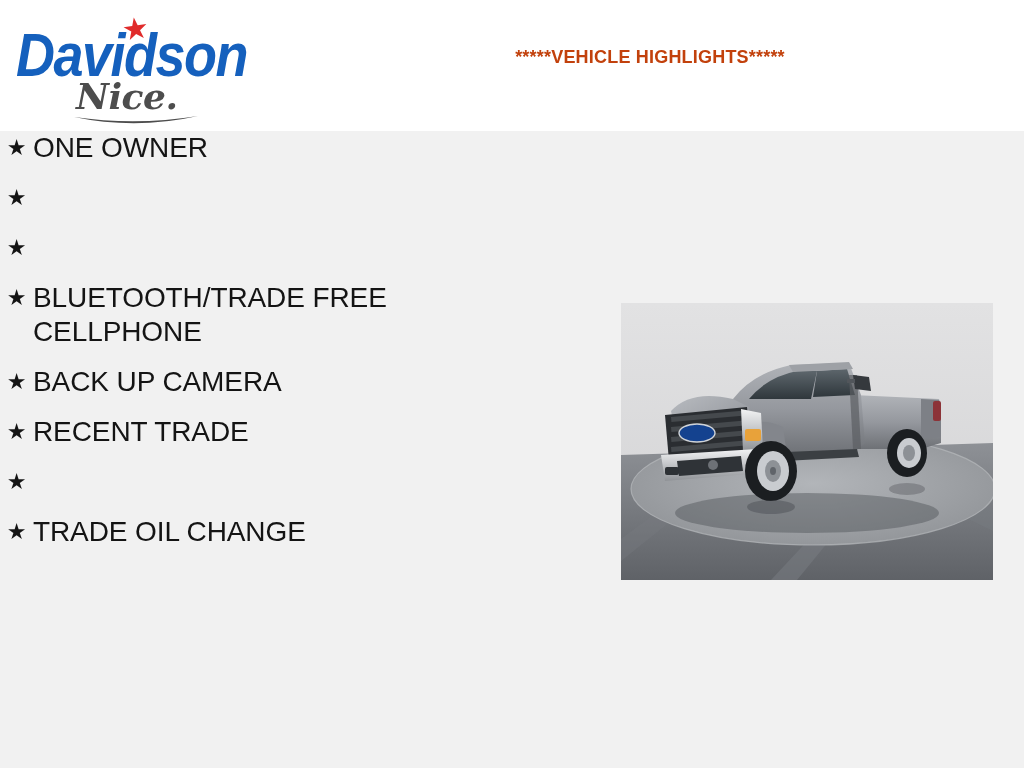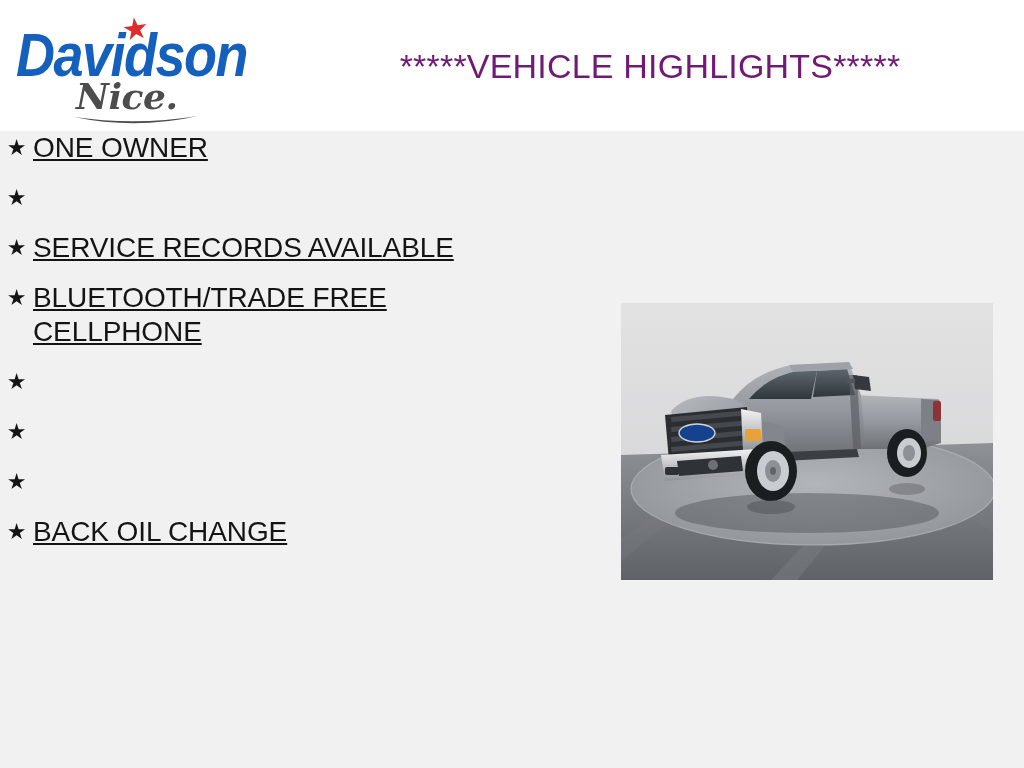--- a/index.html
+++ b/index.html
@@ -89,24 +89,24 @@
   #logo-swoosh svg { display: block; }
 
   
   #page-title {
     position: absolute;
     left: 300px;
     top: 47px;
     width: 700px;
     text-align: center;
     font-family: "Liberation Sans", sans-serif;
-    font-weight: normal;
-    font-size: 34px;
+    font-weight: bold;
+    font-size: 18px;
     letter-spacing: 0.2px;
-    color: #701a75;
+    color: #c2410c;
     white-space: nowrap;
   }
 
   
   #content {
     position: absolute;
     left: 0;
     top: 131px;
     width: 1024px;
     height: 637px;
@@ -137,21 +137,20 @@
     color: #141414;
   }
   .highlight-text {
     flex: 1 1 auto;
     font-family: "Liberation Sans", sans-serif;
     font-size: 28px;
     line-height: 34px;
     color: #141414;
     letter-spacing: -0.1px;
     max-width: 445px;
-    text-decoration: underline;
   }
 
   
   #vehicle-photo {
     position: absolute;
     left: 621px;
     top: 172px;
     width: 372px;
     height: 277px;
     overflow: hidden;
@@ -185,38 +184,39 @@
     <ul id="highlights-list">
       <li class="highlight-item">
         <span class="highlight-bullet">★</span>
         <span class="highlight-text">ONE OWNER</span>
       </li>
       <li class="highlight-item">
         <span class="highlight-bullet">★</span>
       </li>
       <li class="highlight-item">
         <span class="highlight-bullet">★</span>
-        <span class="highlight-text">SERVICE RECORDS AVAILABLE</span>
       </li>
       <li class="highlight-item">
         <span class="highlight-bullet">★</span>
         <span class="highlight-text">BLUETOOTH/TRADE FREE CELLPHONE</span>
       </li>
       <li class="highlight-item">
         <span class="highlight-bullet">★</span>
-      </li>
-      <li class="highlight-item">
-        <span class="highlight-bullet">★</span>
-      </li>
-      <li class="highlight-item">
-        <span class="highlight-bullet">★</span>
-      </li>
-      <li class="highlight-item">
-        <span class="highlight-bullet">★</span>
-        <span class="highlight-text">BACK OIL CHANGE</span>
+        <span class="highlight-text">BACK UP CAMERA</span>
+      </li>
+      <li class="highlight-item">
+        <span class="highlight-bullet">★</span>
+        <span class="highlight-text">RECENT TRADE</span>
+      </li>
+      <li class="highlight-item">
+        <span class="highlight-bullet">★</span>
+      </li>
+      <li class="highlight-item">
+        <span class="highlight-bullet">★</span>
+        <span class="highlight-text">TRADE OIL CHANGE</span>
       </li>
     </ul>
 
     <div id="vehicle-photo">
       <svg width="372" height="277" viewBox="0 0 372 277">
         <defs>
           <linearGradient id="bg" x1="0" y1="0" x2="0" y2="1">
             <stop offset="0" stop-color="#e2e2e3"></stop>
             <stop offset="1" stop-color="#d2d2d4"></stop>
           </linearGradient>

